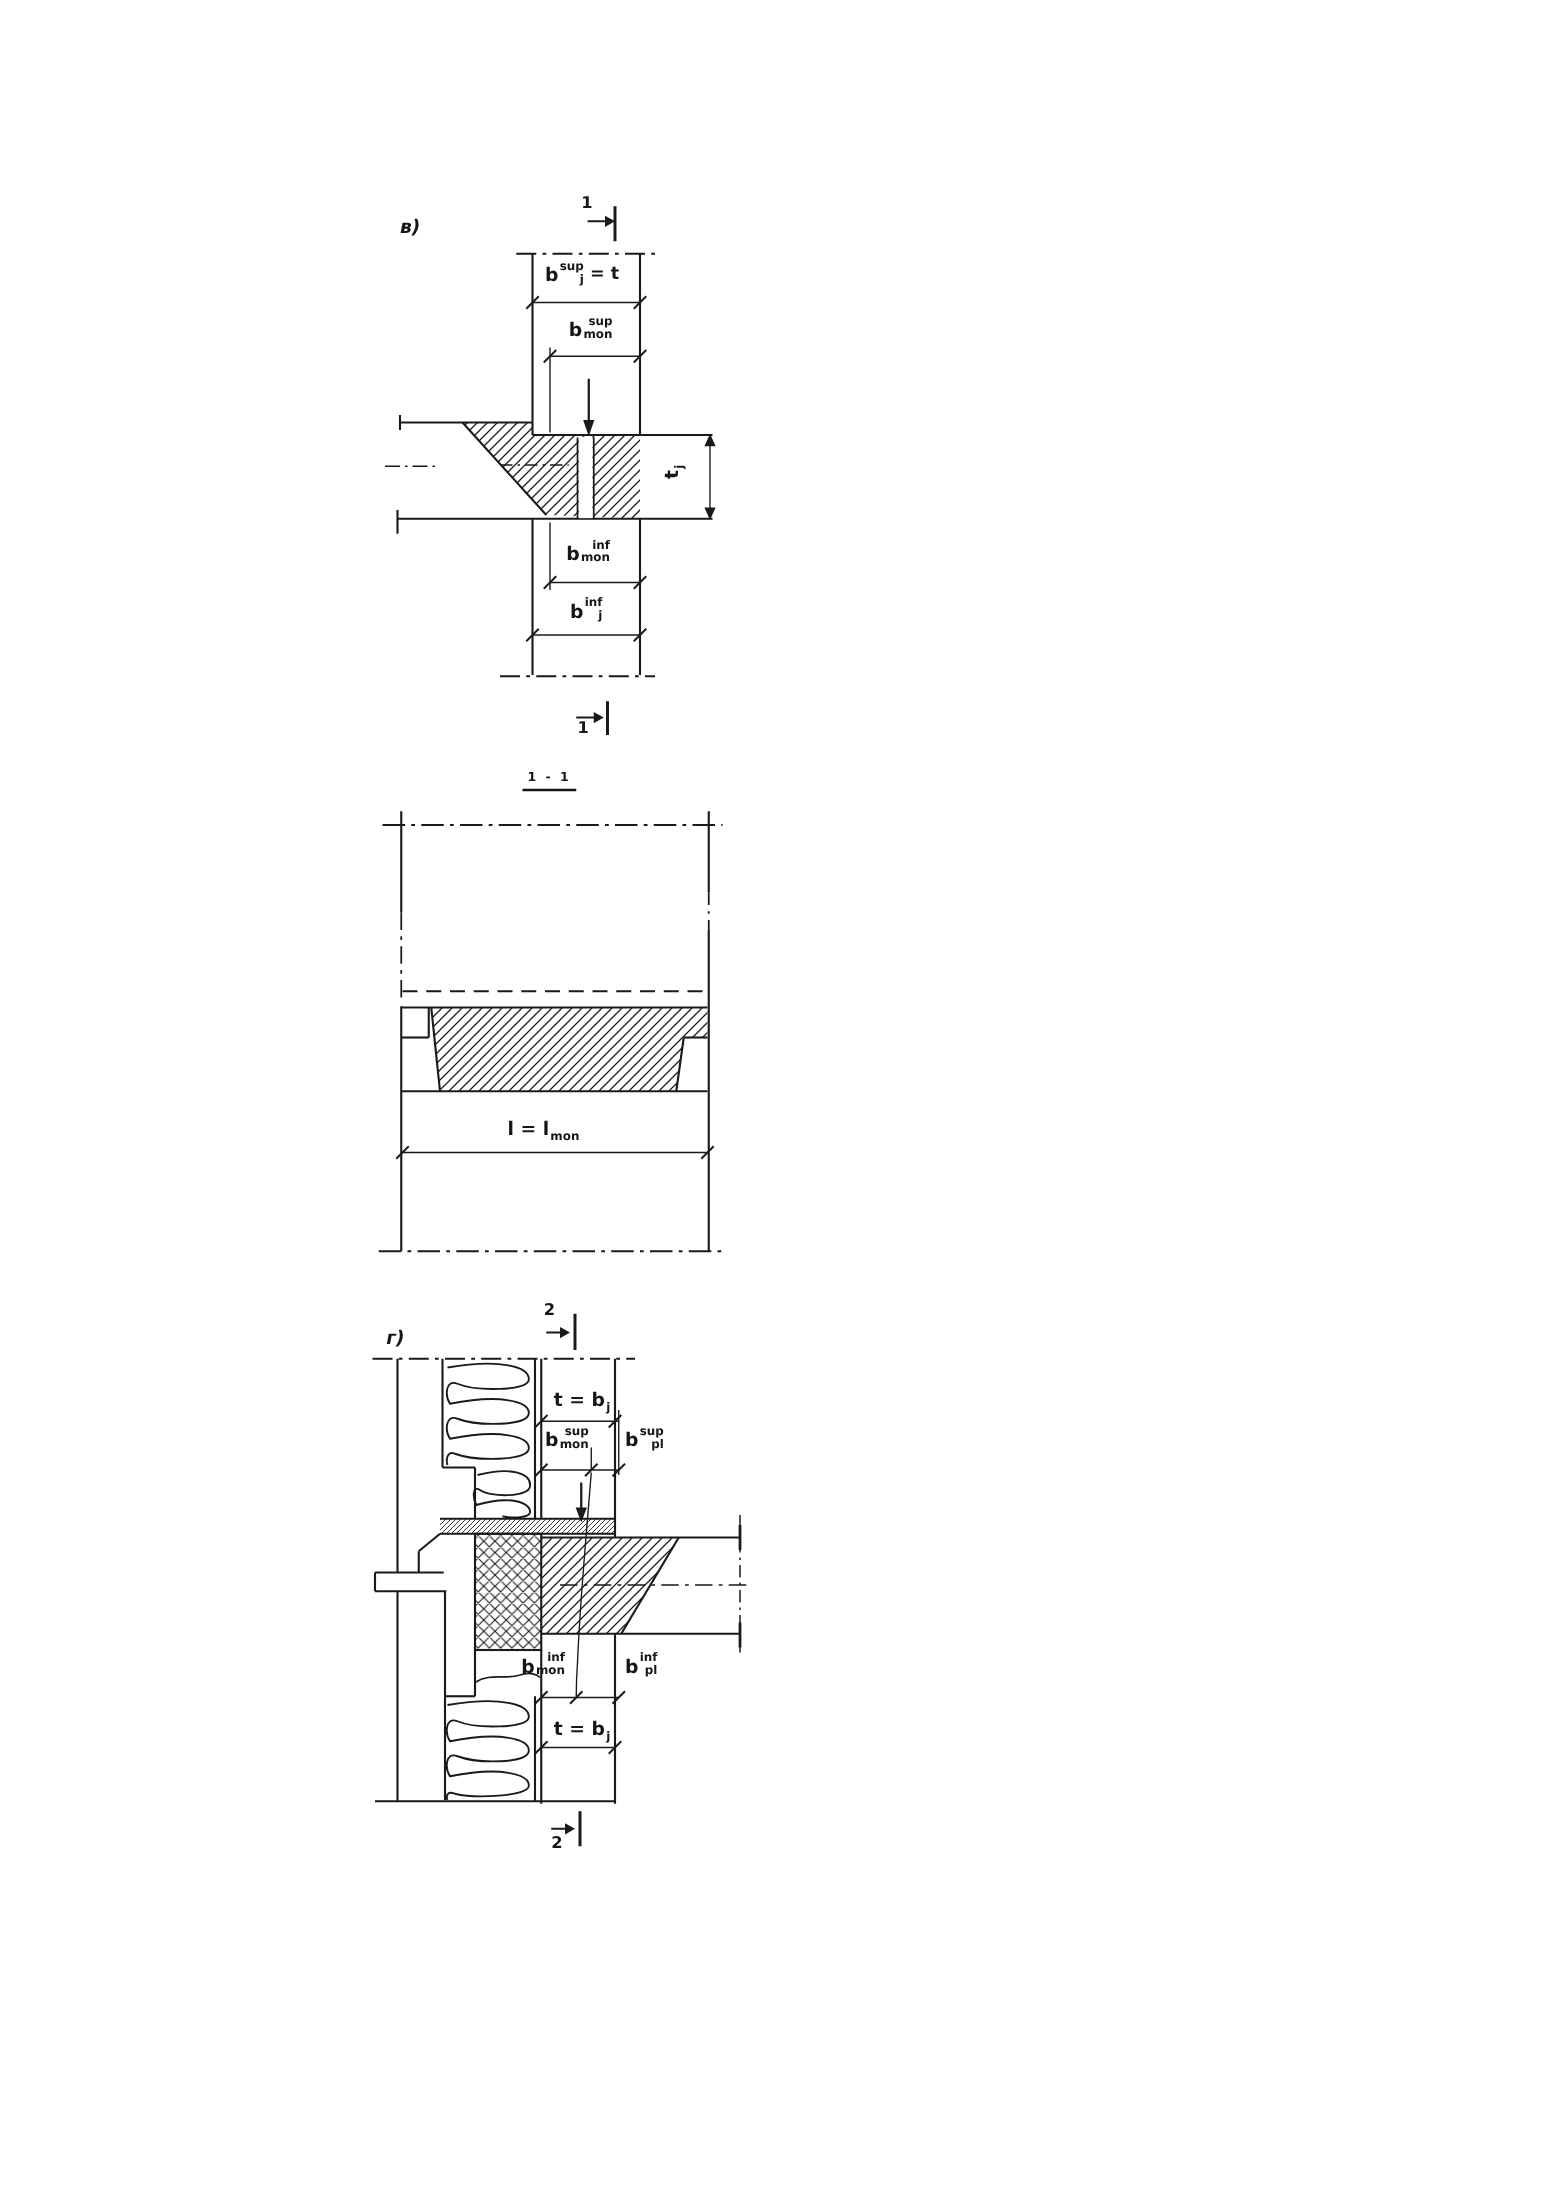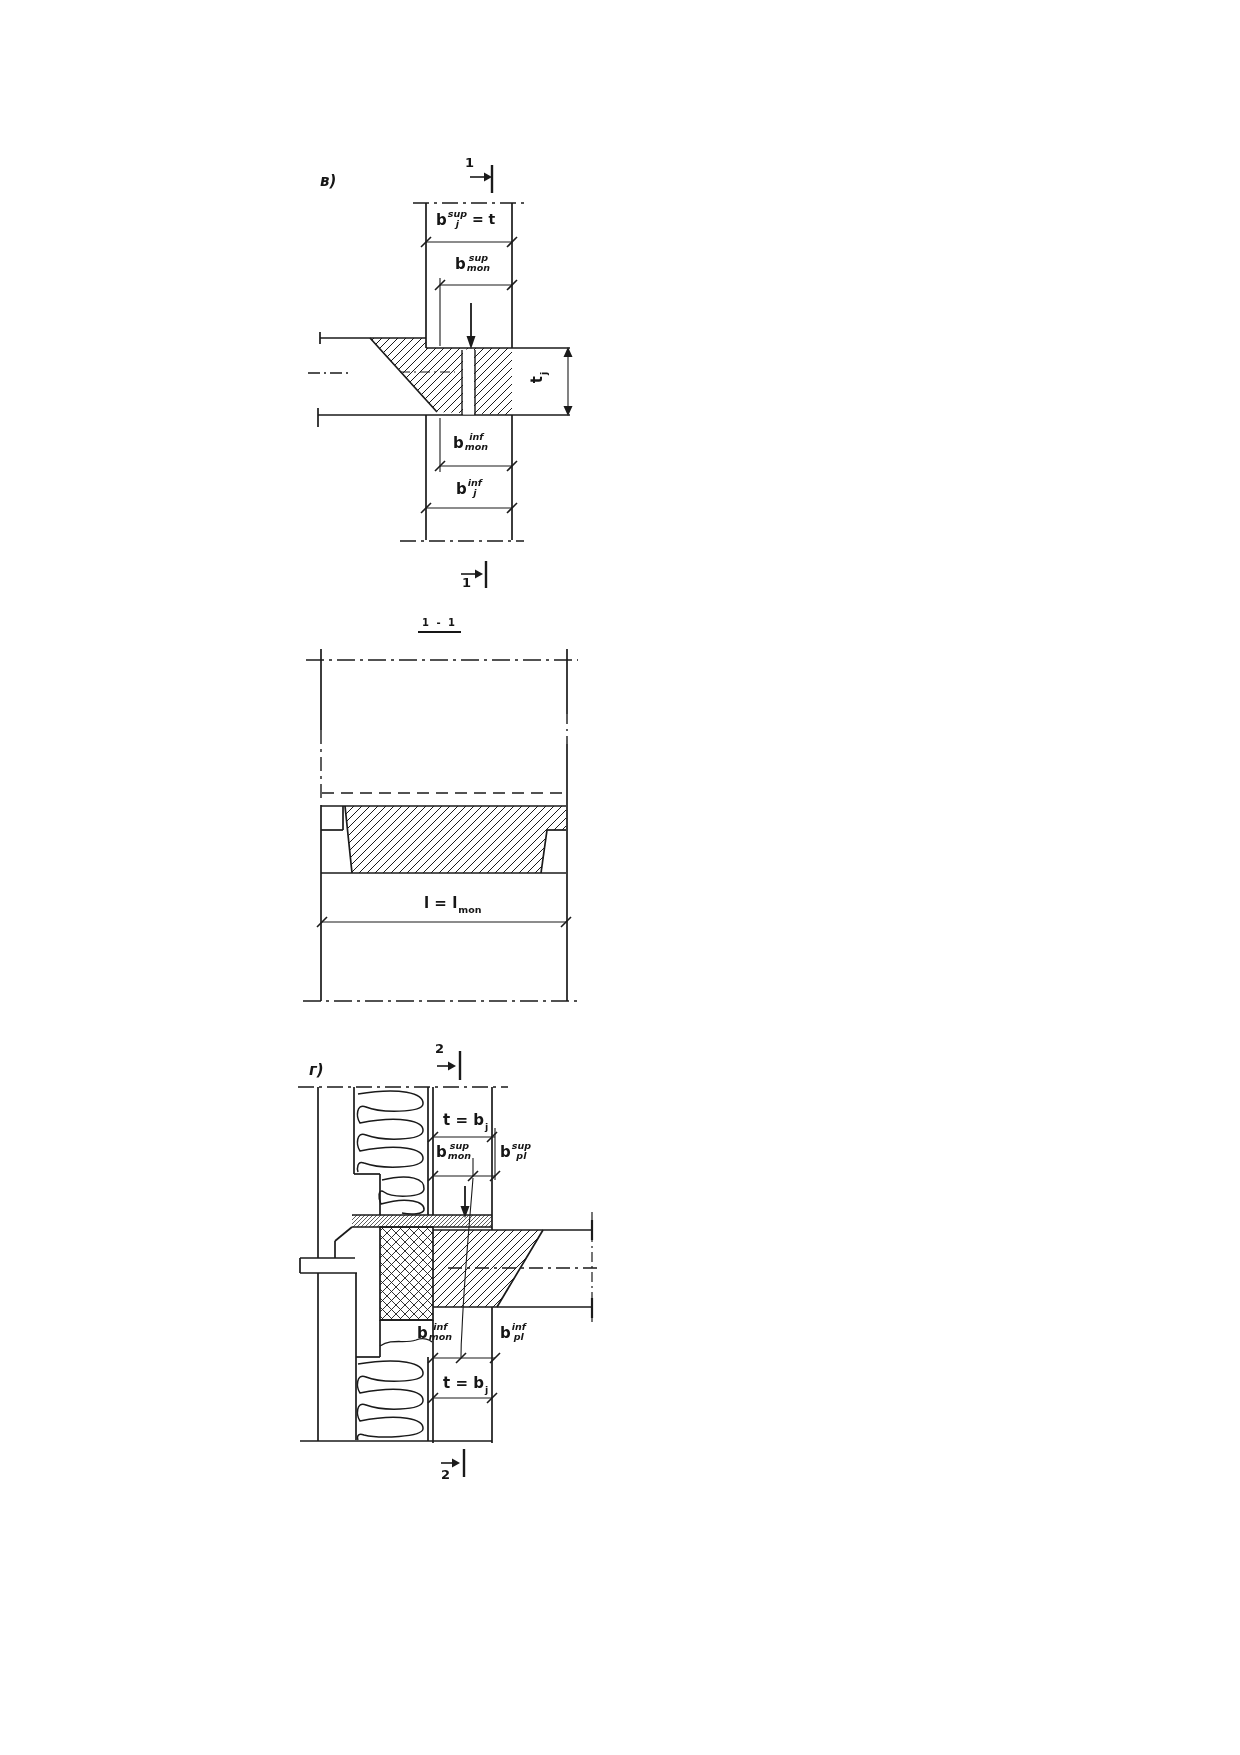--- a/index.html
+++ b/index.html
@@ -3,22 +3,22 @@
 <meta charset="utf-8">
 <style>
   html,body{margin:0;padding:0;background:#ffffff;}
   .page{position:relative;width:1240px;height:1755px;background:#ffffff;overflow:hidden;
         font-family:"DejaVu Sans",sans-serif;color:#161616;}
   svg.art{position:absolute;left:0;top:0;}
   .lbl{position:absolute;display:flex;align-items:center;color:#161616;
        font-family:"DejaVu Sans",sans-serif;font-weight:700;font-size:14px;
        line-height:1;white-space:nowrap;}
   .lbl .bb{font-size:15px;transform:translateY(1px);}
-  .lbl .ss{display:inline-flex;flex-direction:column;align-items:center;
-           font-size:9.5px;line-height:1.1;margin-left:1px;font-style:italic;}
+  .lbl .ss{display:inline-flex;flex-direction:column;align-items:flex-end;
+           font-size:9.5px;line-height:1.1;margin-left:1px;}
   .lbl .sfx{font-size:14px;margin-left:5px;}
   .lbl .sb2{font-size:9.5px;align-self:flex-end;transform:translateY(4px);margin-left:1px;}
   .panel-letter{font-size:15px;font-style:italic;}
   .mark-num{font-size:13px;}
   .rot{transform:rotate(-90deg);transform-origin:center center;}
   .ttl{border-bottom:2px solid #161616;padding:0 4px 3px 4px;letter-spacing:2px;font-size:10px;}
 </style>
 </head>
 <body>
 
@@ -275,21 +275,21 @@
         <span>j</span>
       </span>
 </div>
 <div class="lbl mark-num" style="left:462px;top:576px">
   <span>1</span>
 </div>
 
 <div class="lbl ttl" style="left:418px;top:618px">
   <span>1 - 1</span>
 </div>
-<div class="lbl" style="left:424px;top:895px">
+<div class="lbl" style="left:406px;top:895px">
   <span class="bb">l = l</span>
       <span class="sb2">mon</span>
 </div>
 
 <div class="lbl panel-letter" style="left:309px;top:1063px">
   <span>г)</span>
 </div>
 <div class="lbl mark-num" style="left:435px;top:1042px">
   <span>2</span>
 </div>

